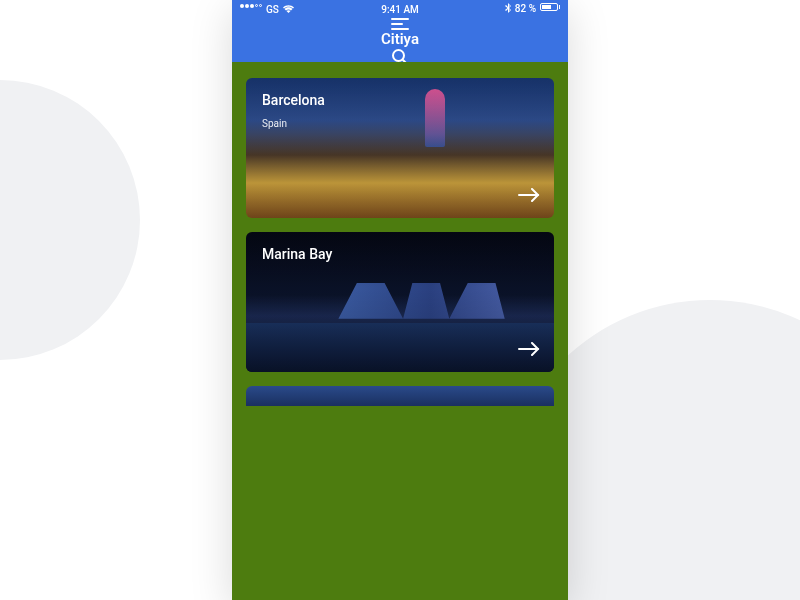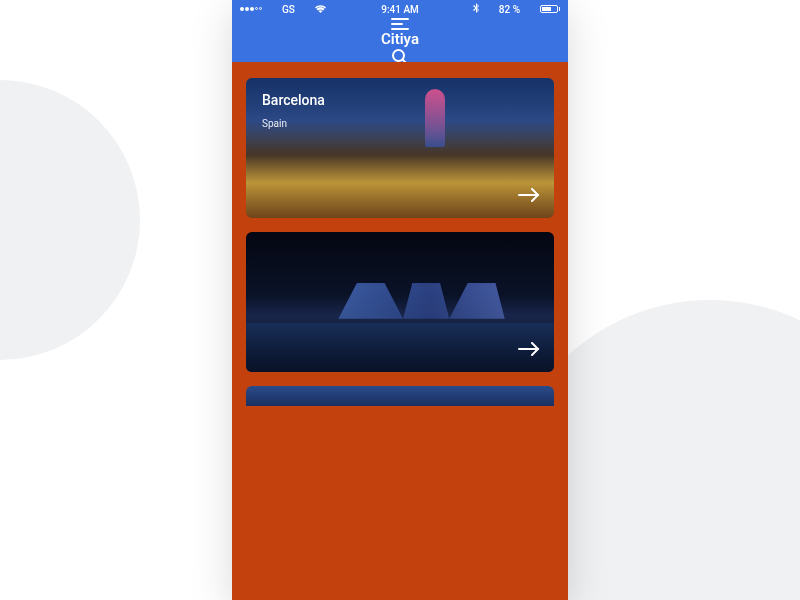--- a/index.html
+++ b/index.html
@@ -43,21 +43,21 @@
     height: 18px;
     background: #3a72e2;
     color: #fff;
     display: flex;
     align-items: center;
     justify-content: space-between;
     font-size: 10px;
     padding: 0 8px;
     font-weight: 500;
   }
-  .status-left, .status-right { display: flex; align-items: center; gap: 20px; }
+  .status-left, .status-right { display: flex; align-items: flex-start; gap: 4px; }
   .status-center { position: absolute; left: 50%; transform: translateX(-50%); }
   .dots { display:flex; gap:1px; }
   .dot { width:4px; height:4px; border-radius:50%; background:#fff; }
   .dot.empty { background: transparent; border:0.5px solid #fff; width:3px; height:3px;}
   .nav-bar {
     height: 44px;
     background: #3a72e2;
     display: flex;
     align-items: center;
     justify-content: space-between;
@@ -69,21 +69,21 @@
   .hamburger { width:18px; display:flex; flex-direction:column; gap:3px; cursor:pointer;}
   .hamburger span { height:2px; background:#fff; border-radius:1px;}
   .hamburger span:nth-child(1){width:18px;}
   .hamburger span:nth-child(2){width:12px;}
   .hamburger span:nth-child(3){width:18px;}
   .search-icon { cursor:pointer; }
   .content {
     flex: 1;
     overflow-y: hidden;
     padding: 16px 14px 0 14px;
-    background: #c2410c;
+    background: #4d7c0f;
   }
   .card {
     position: relative;
     height: 140px;
     border-radius: 6px;
     overflow: hidden;
     margin-bottom: 14px;
     cursor: pointer;
     color: #fff;
   }
@@ -212,20 +212,21 @@
               <polyline points="14,1 20,7 14,13"></polyline>
             </svg>
         </div>
       </div>
     </div>
 
     <div class="card">
       <div class="card-bg bg-marina"></div>
       <div class="card-overlay"></div>
       <div class="card-content">
+        <div class="card-title">Marina Bay</div>
         <div class="card-arrow">
           <svg width="22" height="14" viewBox="0 0 22 14" fill="none" stroke="white" stroke-width="2" stroke-linecap="round">
               <line x1="1" y1="7" x2="20" y2="7"></line>
               <polyline points="14,1 20,7 14,13"></polyline>
             </svg>
         </div>
       </div>
     </div>
 
 

